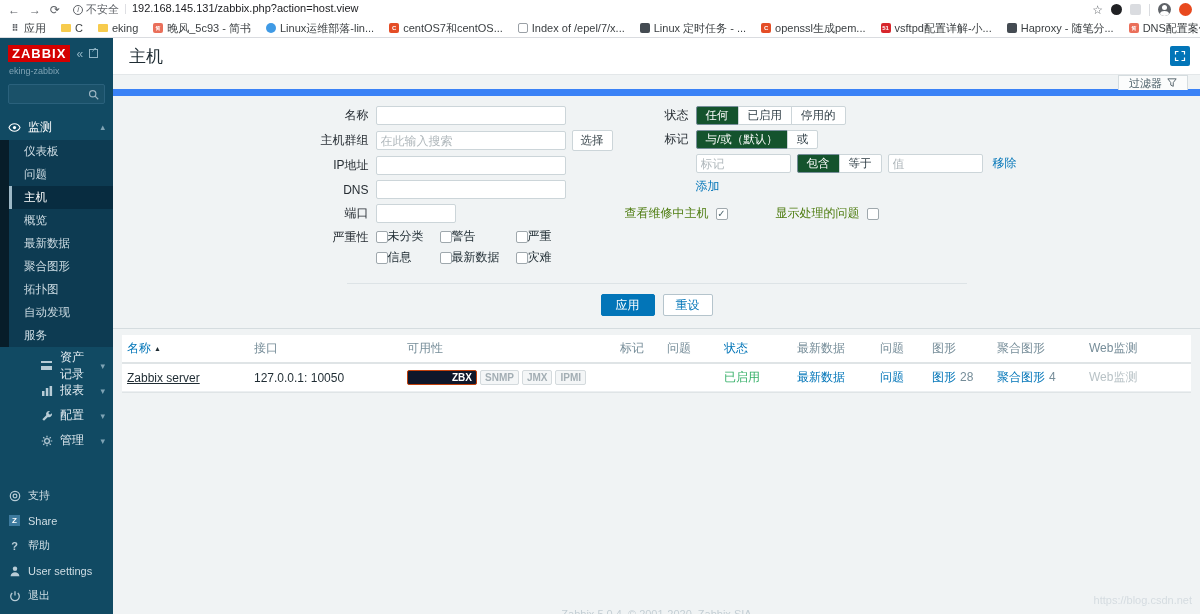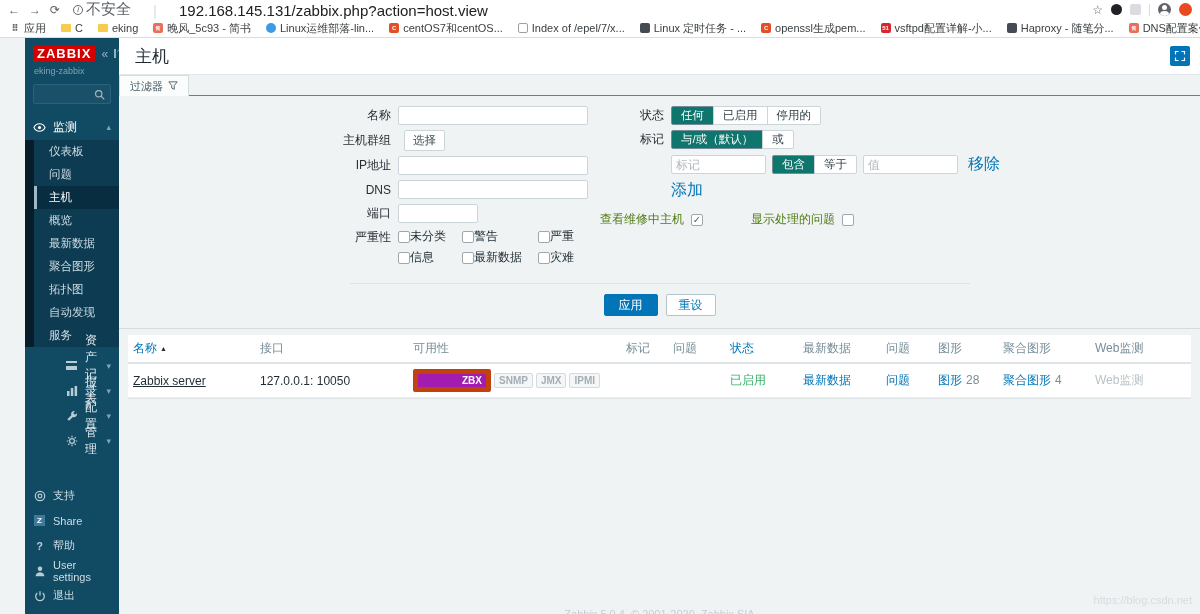--- a/index.html
+++ b/index.html
@@ -3,21 +3,21 @@
 <meta charset="utf-8">
 <style>
   * { box-sizing: border-box; margin:0; padding:0; }
   html,body { width:1200px; height:614px; overflow:hidden; }
   body { font-family:"Liberation Sans","DejaVu Sans",sans-serif; background:#f0f3f4; font-size:12px; color:#1f2c33; }
 
   
   .chrome { background:#fff; }
   .chrome-row1 { height:19px; display:flex; align-items:center; padding:0 8px; gap:9px; }
   .nav-ic { color:#5f6368; font-size:12px; line-height:1; cursor:pointer; }
-  .omni { flex:1; display:flex; align-items:flex-end; gap:22px; font-size:15px; color:#202124; padding-left:4px; }
+  .omni { flex:1; display:flex; align-items:flex-start; gap:5px; font-size:11px; color:#202124; padding-left:4px; }
   .sec-badge { color:#5f6368; display:flex; align-items:center; gap:3px; }
   .info-ic { width:10px; height:10px; border:1px solid #5f6368; border-radius:50%; font-size:8px; display:inline-flex; align-items:center; justify-content:center; color:#5f6368; }
   .info-ic::before { content:"i"; font-style:italic; }
   .omni-sep { color:#dadce0; }
   .chrome-right { display:flex; align-items:center; gap:8px; }
   .star-ic::before { content:"☆"; color:#5f6368; font-size:12px; }
   .ext1 { width:11px; height:11px; border-radius:50%; background:#202124; }
   .ext2 { width:11px; height:11px; background:#dadce0; border-radius:2px; }
   .vsep { width:1px; height:12px; background:#dadce0; }
   .avatar-ic { width:13px; height:13px; border-radius:50%; background:#5f6368; position:relative; overflow:hidden; }
@@ -35,21 +35,21 @@
   .fv-blue { background:#3f9ae5; border-radius:50%; }
   .fv-csdn { background:#e44d26; } .fv-csdn::before{content:"C";}
   .fv-doc { background:#fff; border:1px solid #9aa0a6; }
   .fv-dark { background:#444b52; }
   .fv-51 { background:#d7262c; } .fv-51::before{content:"51";}
 
   
   .app { display:flex; height:576px; }
 
   
-  .sidebar { width:94px; background:#114a63; color:#d0dee5; display:flex; flex-direction:column; flex:none;margin-left:25px; }
+  .sidebar { width:113px; background:#114a63; color:#d0dee5; display:flex; flex-direction:column; flex:none; }
   .logo-row { display:flex; align-items:center; padding:7px 6px 3px 8px; gap:6px; }
   .logo { background:#d40000; color:#fff; font-weight:bold; font-size:13px; letter-spacing:1px; padding:1px 4px; cursor:pointer; }
   .collapse-ic::before { content:"«"; color:#8fb3c4; font-size:12px; }
   .popout-ic { width:9px; height:9px; border:1px solid #8fb3c4; position:relative; cursor:pointer; }
   .popout-ic::before { content:"↗"; position:absolute; top:-4px; left:1px; font-size:7px; color:#8fb3c4; }
   .server-name { font-size:9px; color:#7fa3b4; padding:1px 0 6px 9px; }
   .side-search { margin:2px 8px 10px 8px; height:20px; border:1px solid #2a617c; border-radius:2px; display:flex; align-items:center; justify-content:flex-end; padding:0 4px; background:rgba(255,255,255,.04); cursor:text; }
   .menu-sec { display:flex; align-items:center; gap:7px; height:26px; padding:0 8px; font-size:12px; color:#fff; cursor:pointer; }
   .menu-sec .chev { margin-left:auto; color:#7fa3b4; font-size:9px; }
   .chev-up::before { content:"▴"; }
@@ -66,61 +66,61 @@
   .ic-lines::after { content:""; position:absolute; left:0; right:0; top:2.5px; border-top:2px solid #b8ccd6; }
   .help-ic::before { content:"?"; color:#b8ccd6; font-weight:bold; font-size:11px; }
   .share-ic { width:11px; height:11px; background:#3d7a9e; color:#fff; font-size:8px; font-weight:bold; display:inline-flex; align-items:center; justify-content:center; }
   .share-ic::before { content:"Z"; }
 
   
   .main { flex:1; display:flex; flex-direction:column; background:#f0f3f4; position:relative; }
   .titlebar { background:#fff; height:37px; display:flex; align-items:center; padding:0 10px 0 16px; border-bottom:1px solid #e3e7e9; }
   .page-title { font-size:17px; color:#1f2c33; }
   .kiosk-btn { margin-left:auto; width:20px; height:20px; background:#0275b8; border:none; border-radius:2px; display:flex; align-items:center; justify-content:center; cursor:pointer; }
-  .filtertab-row { height:21px; display:flex; padding-right:12px; border-bottom:1px solid #3b82f6; }
+  .filtertab-row { height:21px; display:flex; justify-content:flex-end; padding-right:12px; border-bottom:7px solid #3b82f6; }
   .filtertab { background:#fbfcfc; border:1px solid #d5dcdf; border-bottom:none; margin-bottom:-1px; display:flex; align-items:center; gap:5px; padding:0 10px; font-size:11px; color:#455a64; cursor:pointer; }
 
   
   .filter-panel { padding:10px 0 0 0; }
   .filter-cols { display:flex; justify-content:center; gap:46px; }
   .f-row { display:flex; align-items:center; margin-bottom:5px; }
   .f-label { width:72px; text-align:right; margin-right:7px; font-size:12px; color:#262d33; flex:none; }
   .inp { height:19px; border:1px solid #ccd5d9; border-radius:2px; background:#fff; font-size:12px; padding:0 4px; color:#1f2c33; font-family:inherit; }
   .inp::placeholder { color:#b0b8bc; }
   .w190 { width:190px; } .w80 { width:80px; } .w95 { width:95px; }
   .btn-gray { height:21px; border:1px solid #ccd5d9; background:#fff; border-radius:2px; font-size:11.5px; color:#3e4a50; padding:0 8px; margin-left:6px; cursor:pointer; font-family:inherit; }
   .sev-grid { display:flex; gap:16px; }
   .sev-col { display:flex; flex-direction:column; gap:4px; }
   .cb-item { display:flex; align-items:center; font-size:12px; cursor:pointer; }
   .cb { width:12px; height:12px; border:1px solid #9fa8ad; border-radius:2px; background:#fff; display:inline-flex; align-items:center; justify-content:center; font-size:10px; color:#50676f; flex:none; cursor:pointer; }
   .cb.checked::after { content:"✓"; font-weight:bold; }
   .seg { display:inline-flex; }
   .seg button { height:19px; border:1px solid #ccd5d9; background:#fff; color:#2b3a42; font-size:11.5px; padding:0 9px; margin-left:-1px; cursor:pointer; font-family:inherit; }
   .seg button:first-child { margin-left:0; border-radius:2px 0 0 2px; }
   .seg button:last-child { border-radius:0 2px 2px 0; }
-  .seg button.on { background:#0f766e; border-color:#768d99; color:#fff; }
-  .lnk { color:#0275b8; cursor:pointer; font-size:16px; text-decoration:none; }
+  .seg button.on { background:#14532d; border-color:#768d99; color:#fff; }
+  .lnk { color:#0275b8; cursor:pointer; font-size:12px; text-decoration:none; }
   .f-label.sm { width:30px; }
   .maint-row { margin-top:10px; }
   .maint-row .mlabel { font-size:12px; color:#4d7c0f; margin-right:7px; }
   .btns-row { width:620px; margin:12px auto 0 auto; border-top:1px solid #dde3e6; padding:10px 0 12px 0; display:flex; justify-content:center; gap:8px; }
   .btn-apply { background:#0275b8; color:#fff; border:1px solid #0275b8; border-radius:2px; height:22px; padding:0 14px; font-size:12px; cursor:pointer; font-family:inherit; }
   .btn-reset { background:#fff; color:#0275b8; border:1px solid #b5c4cc; border-radius:2px; height:22px; padding:0 12px; font-size:12px; cursor:pointer; font-family:inherit; }
   .filter-bottom { border-bottom:1px solid #d5dcdf; }
 
   
   .table-wrap { margin:6px 9px 0 9px; background:#fff; border-bottom:1px solid #dfe4e6; }
   table { width:100%; border-collapse:collapse; font-size:12px; }
   th { text-align:left; font-weight:normal; color:#768d99; padding:5px 5px; border-bottom:2px solid #dfe4e6; white-space:nowrap; }
   th.sortable { color:#0275b8; cursor:pointer; }
   .sort-arrow::after { content:"▲"; font-size:7px; color:#1f2c33; margin-left:3px; vertical-align:1px; }
   td { padding:5px 5px; border-bottom:1px solid #eceff1; vertical-align:middle; white-space:nowrap; }
   .host-link { color:#1f2c33; text-decoration:underline; cursor:pointer; }
   .badge { display:inline-block; font-size:10px; font-weight:bold; padding:1px 4px; border-radius:2px; margin-right:3px; }
-  .badge.on { background:#a21caf; color:#fff; border:5px solid #c2410c;padding-left:44px; }
+  .badge.on { background:#0f172a; color:#fff; border:1px solid #c2410c;padding-left:44px; }
   .badge.off { background:#f4f6f7; color:#a3aeb4; border:1px solid #d4dadd; }
   .green { color:#34af67; }
   .tlnk { color:#0275b8; cursor:pointer; }
   .count { color:#768d99; margin-left:4px; }
   .disabled-lnk { color:#b8c2c6; }
   .table-foot { text-align:right; color:#768d99; font-size:11.5px; padding:6px 6px 7px 6px; }
 
   
   .copyright { position:absolute; left:0; right:0; bottom:-6px; text-align:center; font-size:11px; color:#9fb0ba; opacity:.55; }
   .watermark { position:absolute; right:8px; bottom:8px; font-size:11px; color:#c3cdd4; opacity:.6; }
@@ -350,20 +350,21 @@
     <div class="filter-panel filter-bottom">
       <div class="filter-cols">
 
         <div>
           <div class="f-row">
             <span class="f-label">名称</span>
             <input class="inp w190" style="">
           </div>
           <div class="f-row">
             <span class="f-label">主机群组</span>
+            <input class="inp w190" placeholder="在此输入搜索" style="">
             <button class="btn-gray">选择</button>
           </div>
           <div class="f-row">
             <span class="f-label">IP地址</span>
             <input class="inp w190" style="">
           </div>
           <div class="f-row">
             <span class="f-label">DNS</span>
             <input class="inp w190" style="">
           </div>

